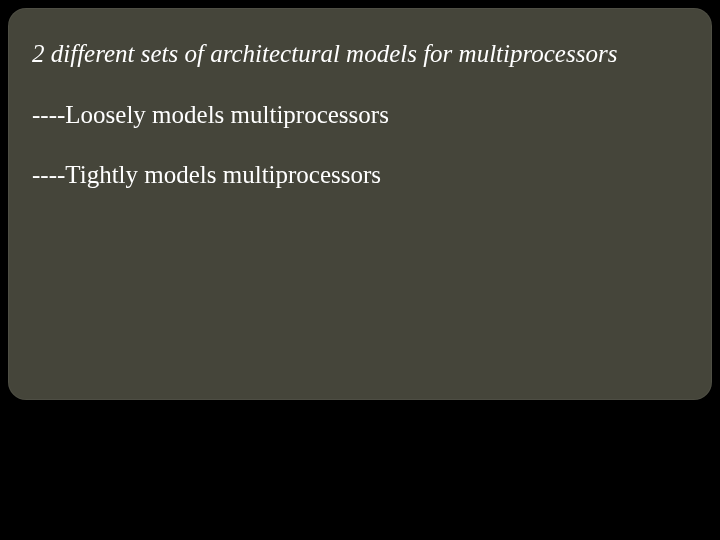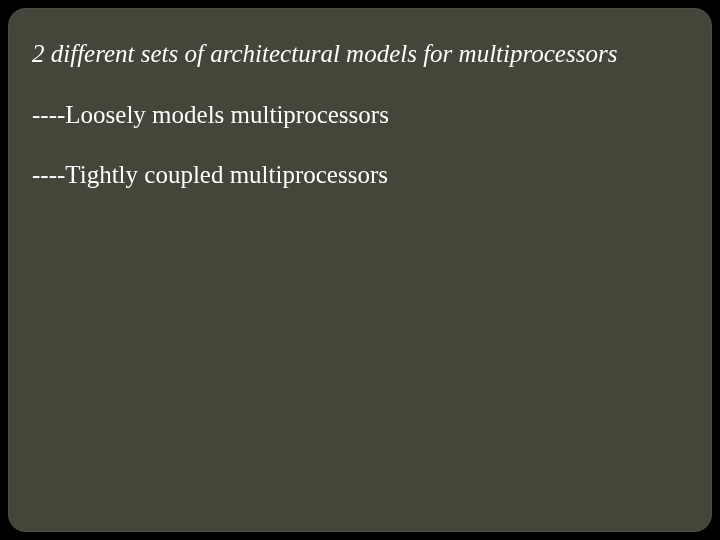--- a/index.html
+++ b/index.html
@@ -8,21 +8,21 @@
     width: 720px;
     height: 540px;
     background: #000;
     overflow: hidden;
   }
   .slide {
     position: absolute;
     top: 8px;
     left: 8px;
     width: 704px;
-    height: 524px;
+    height: 392px;
     background: #45453a;
     border-radius: 18px;
     box-shadow: inset 0 0 0 1px rgba(255,255,255,0.05);
   }
   .content {
     position: absolute;
     top: 30px;
     left: 24px;
     right: 24px;
     color: #fff;
@@ -40,15 +40,15 @@
     margin-bottom: 28px;
   }
 </style>
 </head>
 <body>
 
 <div class="slide">
   <div class="content">
     <div class="heading">2 different sets of architectural models for multiprocessors</div>
     <div class="line">----Loosely models multiprocessors</div>
-    <div class="line">----Tightly coupled multiprocessors</div>
+    <div class="line">----Tightly models multiprocessors</div>
   </div>
 </div>
 
 </body></html>

